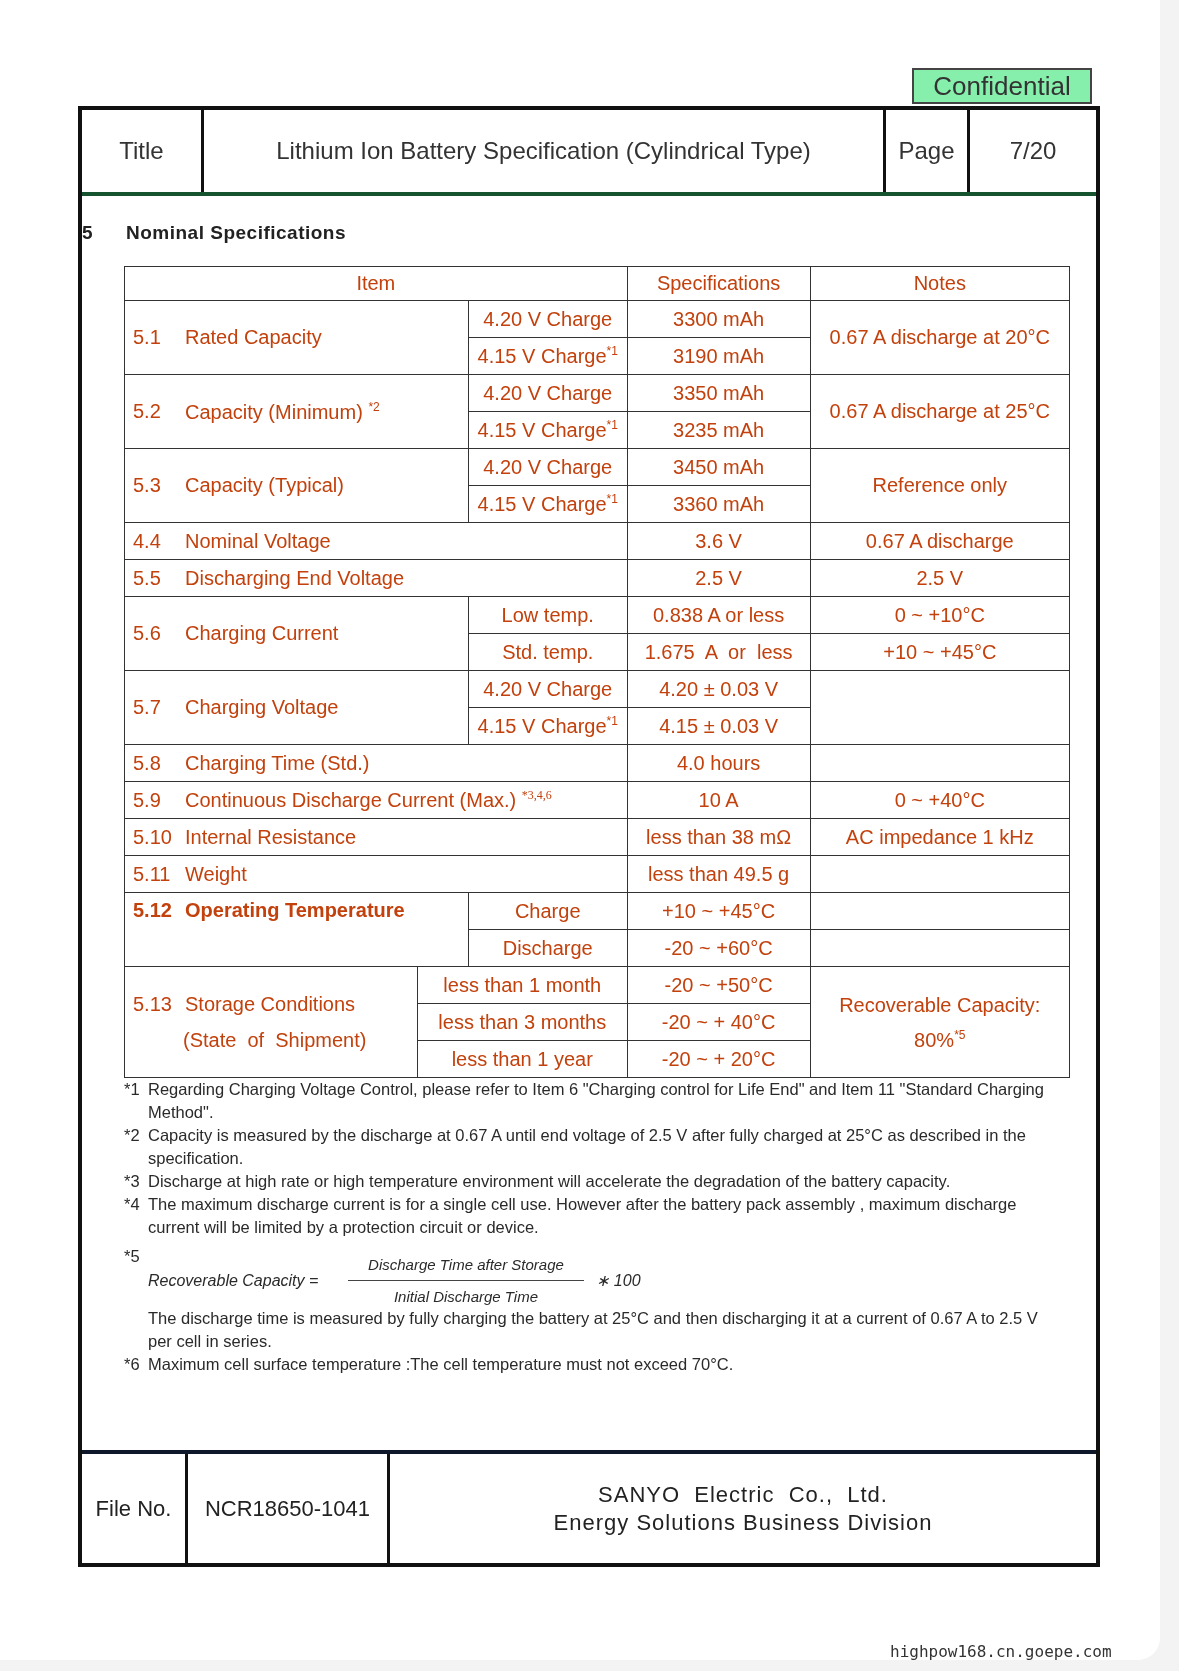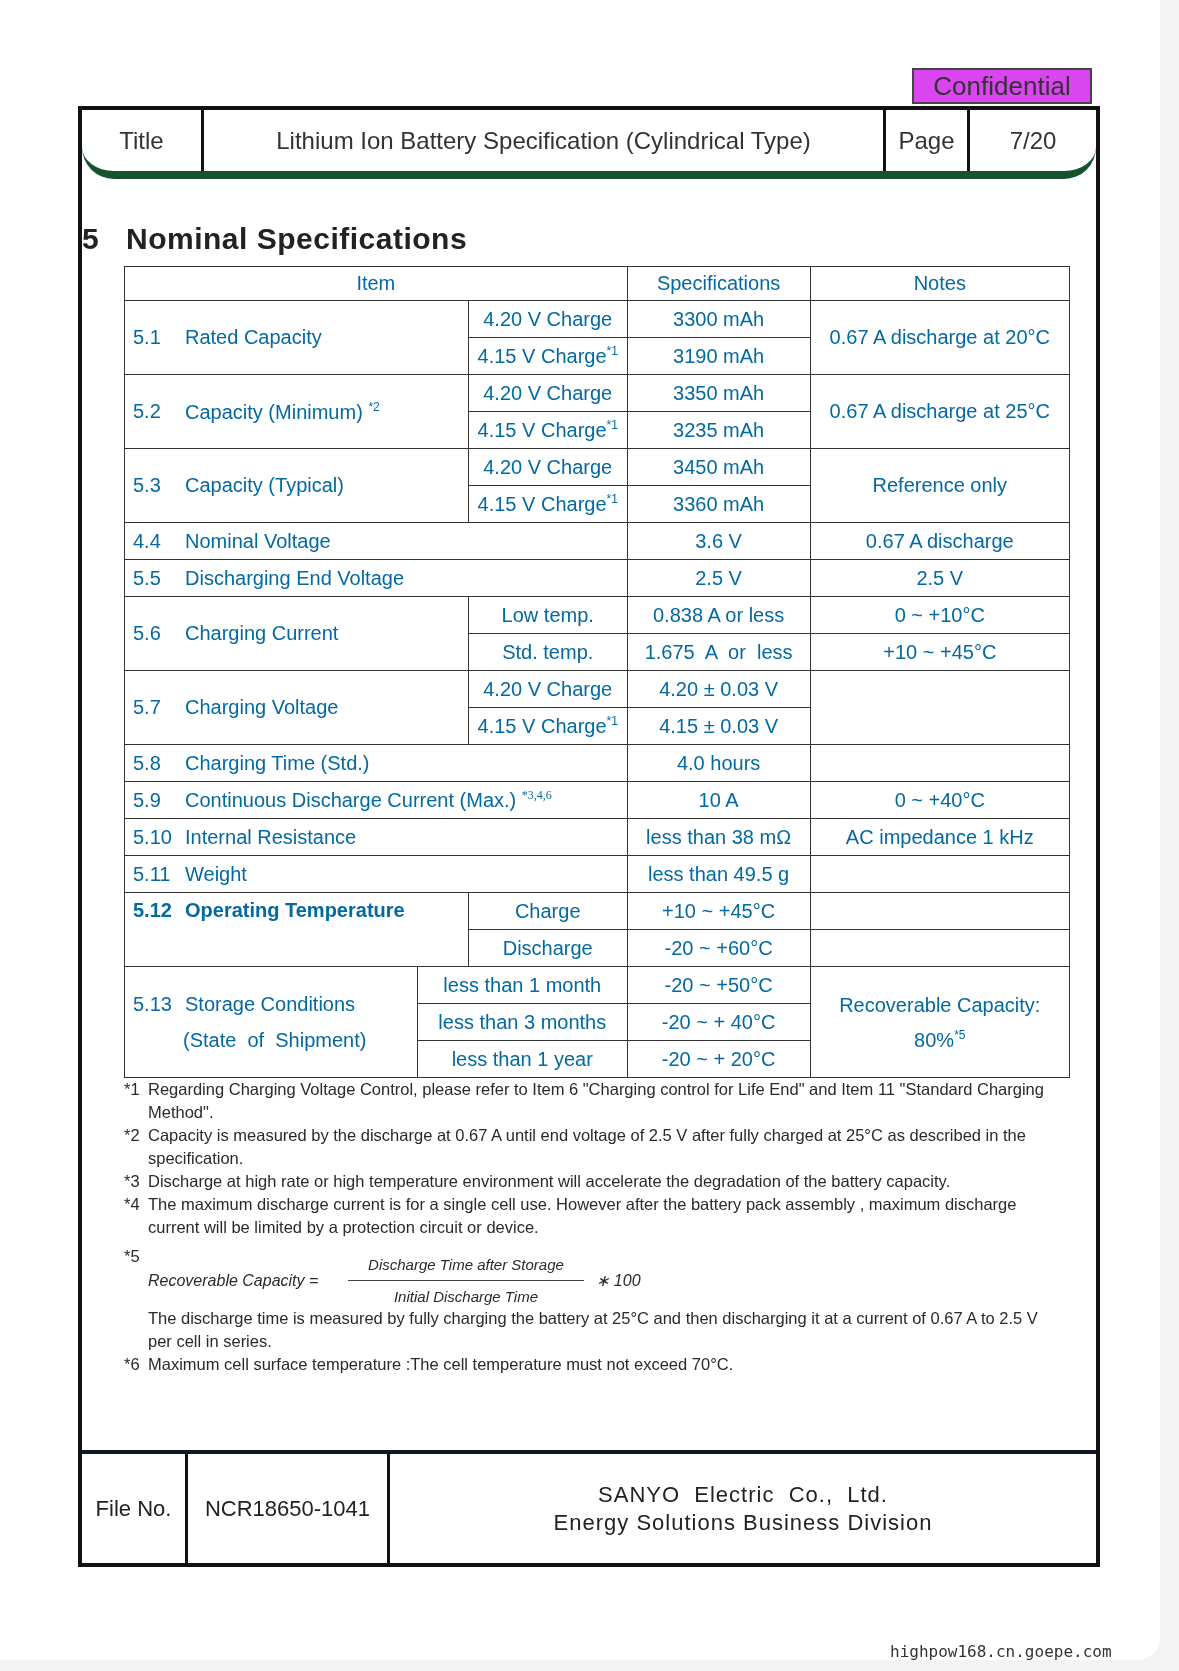--- a/index.html
+++ b/index.html
@@ -5,45 +5,45 @@
   * { box-sizing: border-box; margin: 0; padding: 0; }
   html, body { width: 1179px; height: 1671px; background: #f3f3f3; overflow: hidden; }
   body { font-family: "Liberation Sans", sans-serif; color: #222; position: relative; }
   .page {
     position: absolute; left: 0; top: 0; width: 1160px; height: 1660px;
     background: #fff; border-radius: 0 0 22px 0;
   }
   .confidential {
     position: absolute; left: 912px; top: 68px; width: 180px; height: 36px;
     border: 2px solid #444; font-size: 26px; text-align: center; line-height: 32px; color: #333;
-    background: #d946ef;
+    background: #86efac;
   }
   .frame {
     position: absolute; left: 78px; top: 106px; width: 1022px; height: 1461px;
     border: 4px solid #111;
   }
   .header {
-    position: absolute; left: 0; top: 0; width: 100%; height: 69px;
-    border-bottom: 8px solid #14532d; display: flex; border-radius: 32px;
+    position: absolute; left: 0; top: 0; width: 100%; height: 86px;
+    border-bottom: 4px solid #14532d; display: flex;
   }
   .header > div { display: flex; align-items: center; justify-content: center; font-size: 24px; color: #333; }
   .h-title-label { width: 122px; border-right: 3px solid #111; }
   .h-title { width: 682px; border-right: 3px solid #111; }
   .h-page-label { width: 84px; border-right: 3px solid #111; }
   .h-page { flex: 1; }
 
   .section-title {
-    position: absolute; left: 0; top: 112px; font-size: 30px; font-weight: bold; color: #222;
+    position: absolute; left: 0; top: 112px; font-size: 19px; font-weight: bold; color: #222;
     letter-spacing: 0.5px;
   }
   .section-title .num { display: inline-block; width: 44px; }
 
   table.spec {
     position: absolute; left: 42px; top: 156px; width: 946px;
-    border-collapse: collapse; font-size: 20px; color: #0369a1;
+    border-collapse: collapse; font-size: 20px; color: #c2410c;
   }
   table.spec td, table.spec th {
     border: 1.5px solid #333; font-weight: normal; height: 37px; padding: 0 8px;
   }
   table.spec th { height: 34px; }
   .c { text-align: center; }
   .lbl { white-space: nowrap; margin-top: 16px; }
   .lbl .n { display: inline-block; width: 52px; }
   .sup { font-size: 12px; vertical-align: super; }
 

